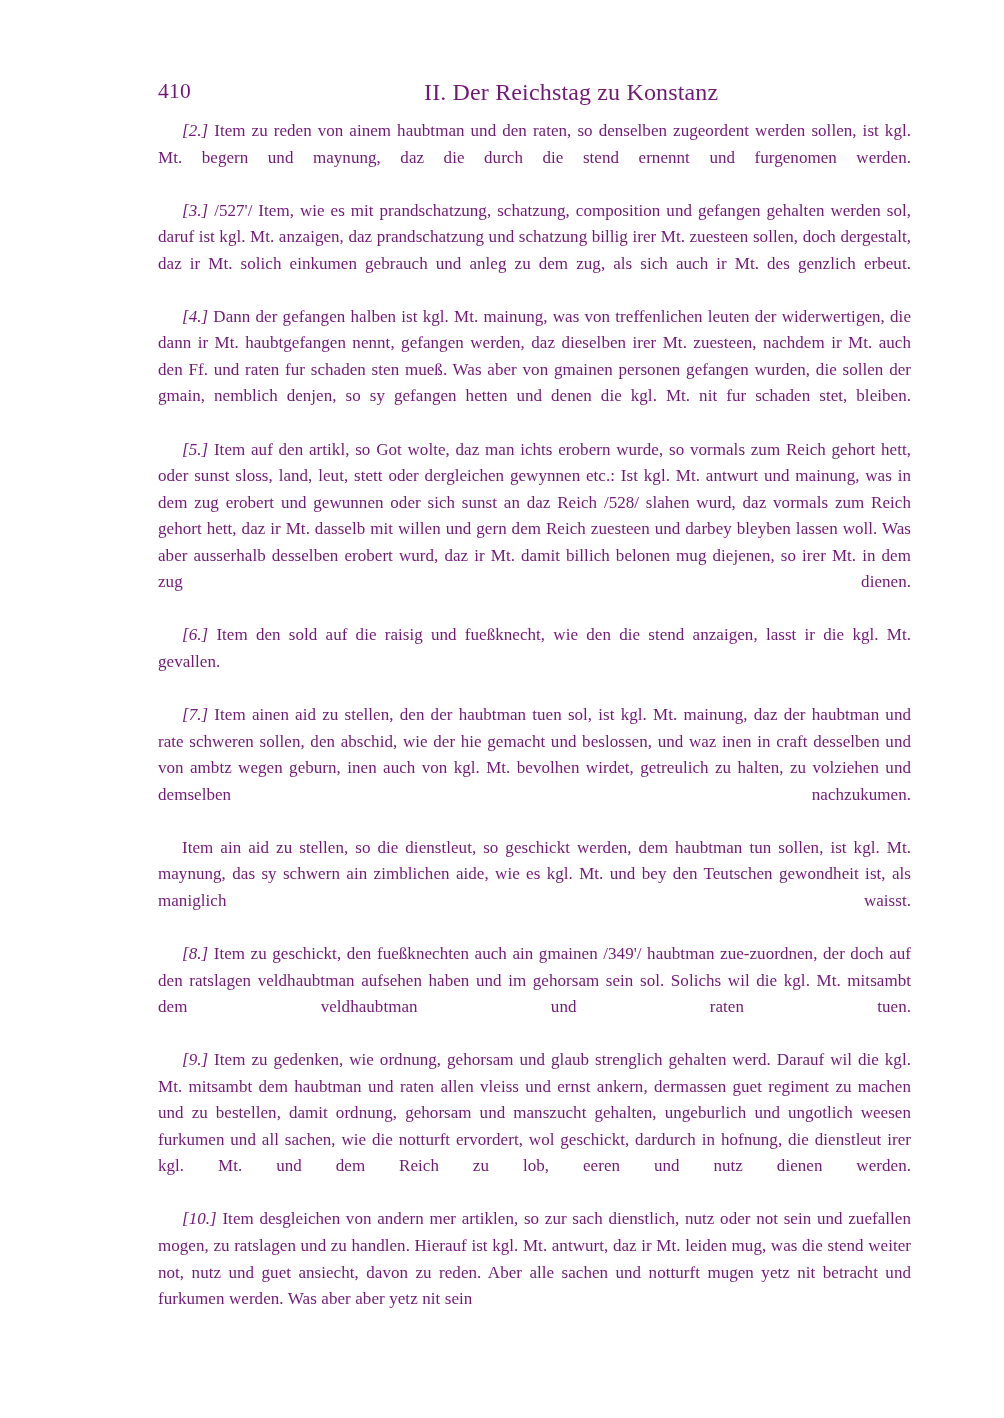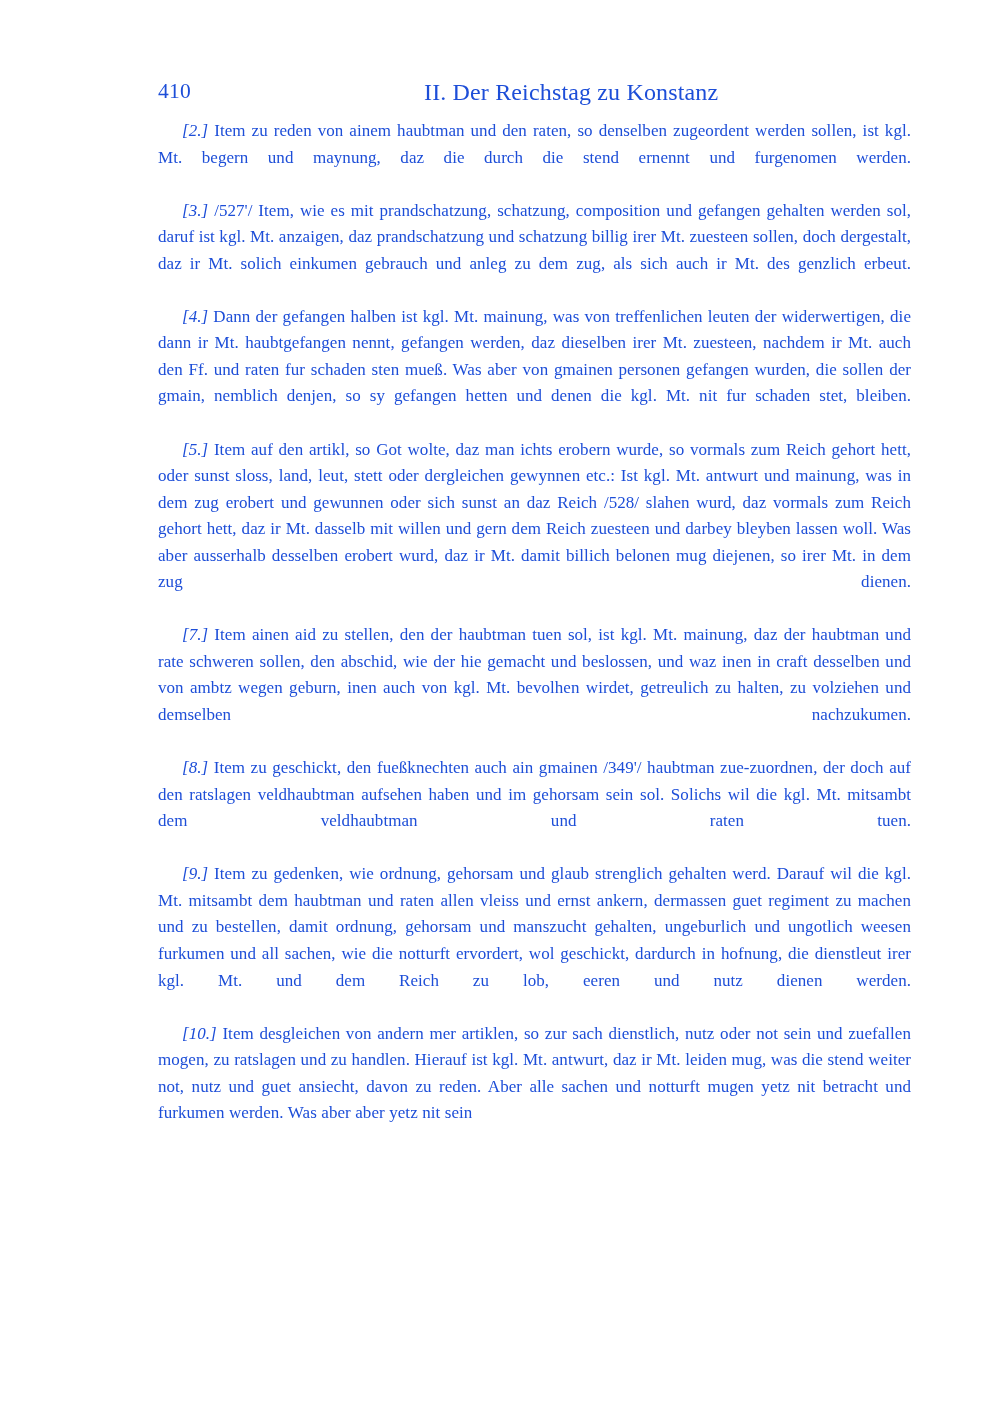--- a/index.html
+++ b/index.html
@@ -9,21 +9,21 @@
     background: #ffffff;
   }
 
   .page {
     position: relative;
     width: 1004px;
     height: 1418px;
     background: #ffffff;
     overflow: hidden;
     font-family: "Liberation Serif", "DejaVu Serif", serif;
-    color: #1d4ed8;
+    color: #701a75;
     -webkit-font-smoothing: antialiased;
   }
 
   
   .running-head {
     position: absolute;
     left: 158px;
     top: 78px;
     width: 752px;
     height: 26px;
@@ -107,25 +107,31 @@
     </p>
 
     <p class="para">
       <span class="art-num">[4.]</span><span> Dann der gefangen halben ist kgl. Mt. mainung, was von treffenlichen leuten der widerwertigen, die dann ir Mt. haubtgefangen nennt, gefangen werden, daz dieselben irer Mt. zuesteen, nachdem ir Mt. auch den Ff. und raten fur schaden sten mueß. Was aber von gmainen personen gefangen wurden, die sollen der gmain, nemblich denjen, so sy gefangen hetten und denen die kgl. Mt. nit fur schaden stet, bleiben.</span>
     </p>
 
     <p class="para">
       <span class="art-num">[5.]</span><span> Item auf den artikl, so Got wolte, daz man ichts erobern wurde, so vormals zum Reich gehort hett, oder sunst sloss, land, leut, stett oder dergleichen gewynnen etc.: Ist kgl. Mt. antwurt und mainung, was in dem zug erobert und gewunnen oder sich sunst an daz Reich </span><span class="folio-mark">/528/</span><span> slahen wurd, daz vormals zum Reich gehort hett, daz ir Mt. dasselb mit willen und gern dem Reich zuesteen und darbey bleyben lassen woll. Was aber ausserhalb desselben erobert wurd, daz ir Mt. damit billich belonen mug diejenen, so irer Mt. in dem zug dienen.</span>
     </p>
 
+    <p class="para">
+      <span class="art-num">[6.]</span><span> Item den sold auf die raisig und fueßknecht, wie den die stend anzaigen, lasst ir die kgl. Mt. gevallen.</span>
+    </p>
 
     <p class="para">
       <span class="art-num">[7.]</span><span> Item ainen aid zu stellen, den der haubtman tuen sol, ist kgl. Mt. mainung, daz der haubtman und rate schweren sollen, den abschid, wie der hie gemacht und beslossen, und waz inen in craft desselben und von ambtz wegen geburn, inen auch von kgl. Mt. bevolhen wirdet, getreulich zu halten, zu volziehen und demselben nachzukumen.</span>
     </p>
 
+    <p class="para">
+      <span>Item ain aid zu stellen, so die dienstleut, so geschickt werden, dem haubtman tun sollen, ist kgl. Mt. maynung, das sy schwern ain zimblichen aide, wie es kgl. Mt. und bey den Teutschen gewondheit ist, als maniglich waisst.</span>
+    </p>
 
     <p class="para">
       <span class="art-num">[8.]</span><span> Item zu geschickt, den fueßknechten auch ain gmainen </span><span class="folio-mark">/349'/</span><span> haubtman zue-zuordnen, der doch auf den ratslagen veldhaubtman aufsehen haben und im gehorsam sein sol. Solichs wil die kgl. Mt. mitsambt dem veldhaubtman und raten tuen.</span>
     </p>
 
     <p class="para">
       <span class="art-num">[9.]</span><span> Item zu gedenken, wie ordnung, gehorsam und glaub strenglich gehalten werd. Darauf wil die kgl. Mt. mitsambt dem haubtman und raten allen vleiss und ernst ankern, dermassen guet regiment zu machen und zu bestellen, damit ordnung, gehorsam und manszucht gehalten, ungeburlich und ungotlich weesen furkumen und all sachen, wie die notturft ervordert, wol geschickt, dardurch in hofnung, die dienstleut irer kgl. Mt. und dem Reich zu lob, eeren und nutz dienen werden.</span>
     </p>
 
     <p class="para no-stretch">

